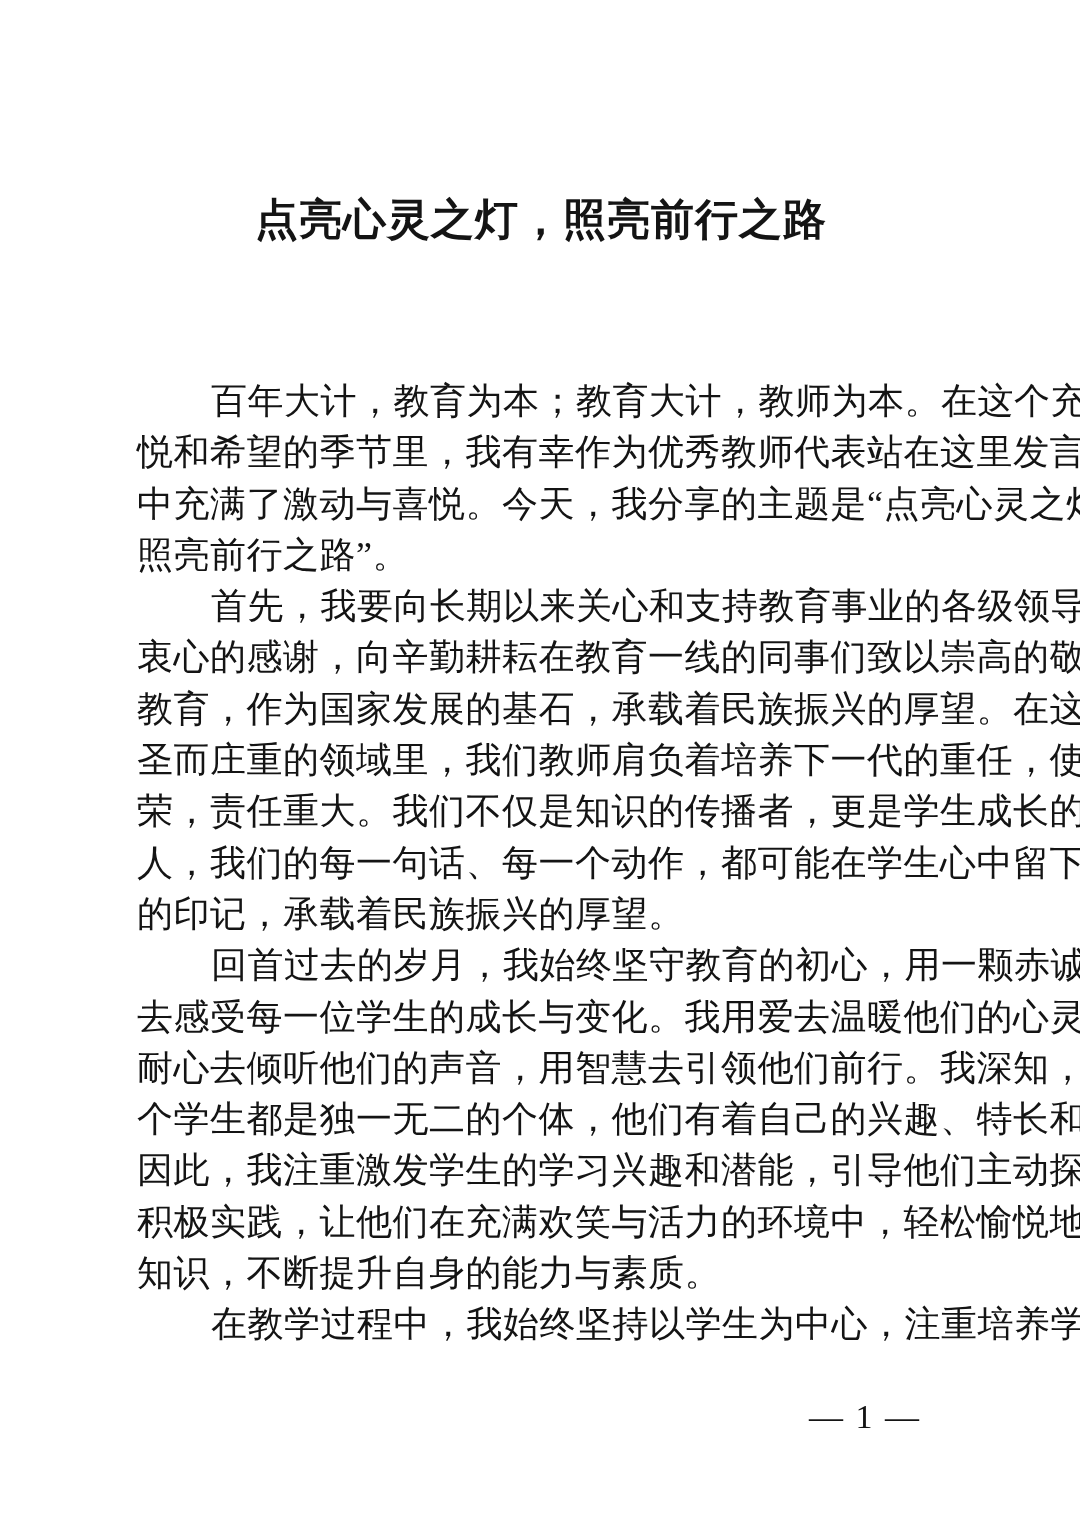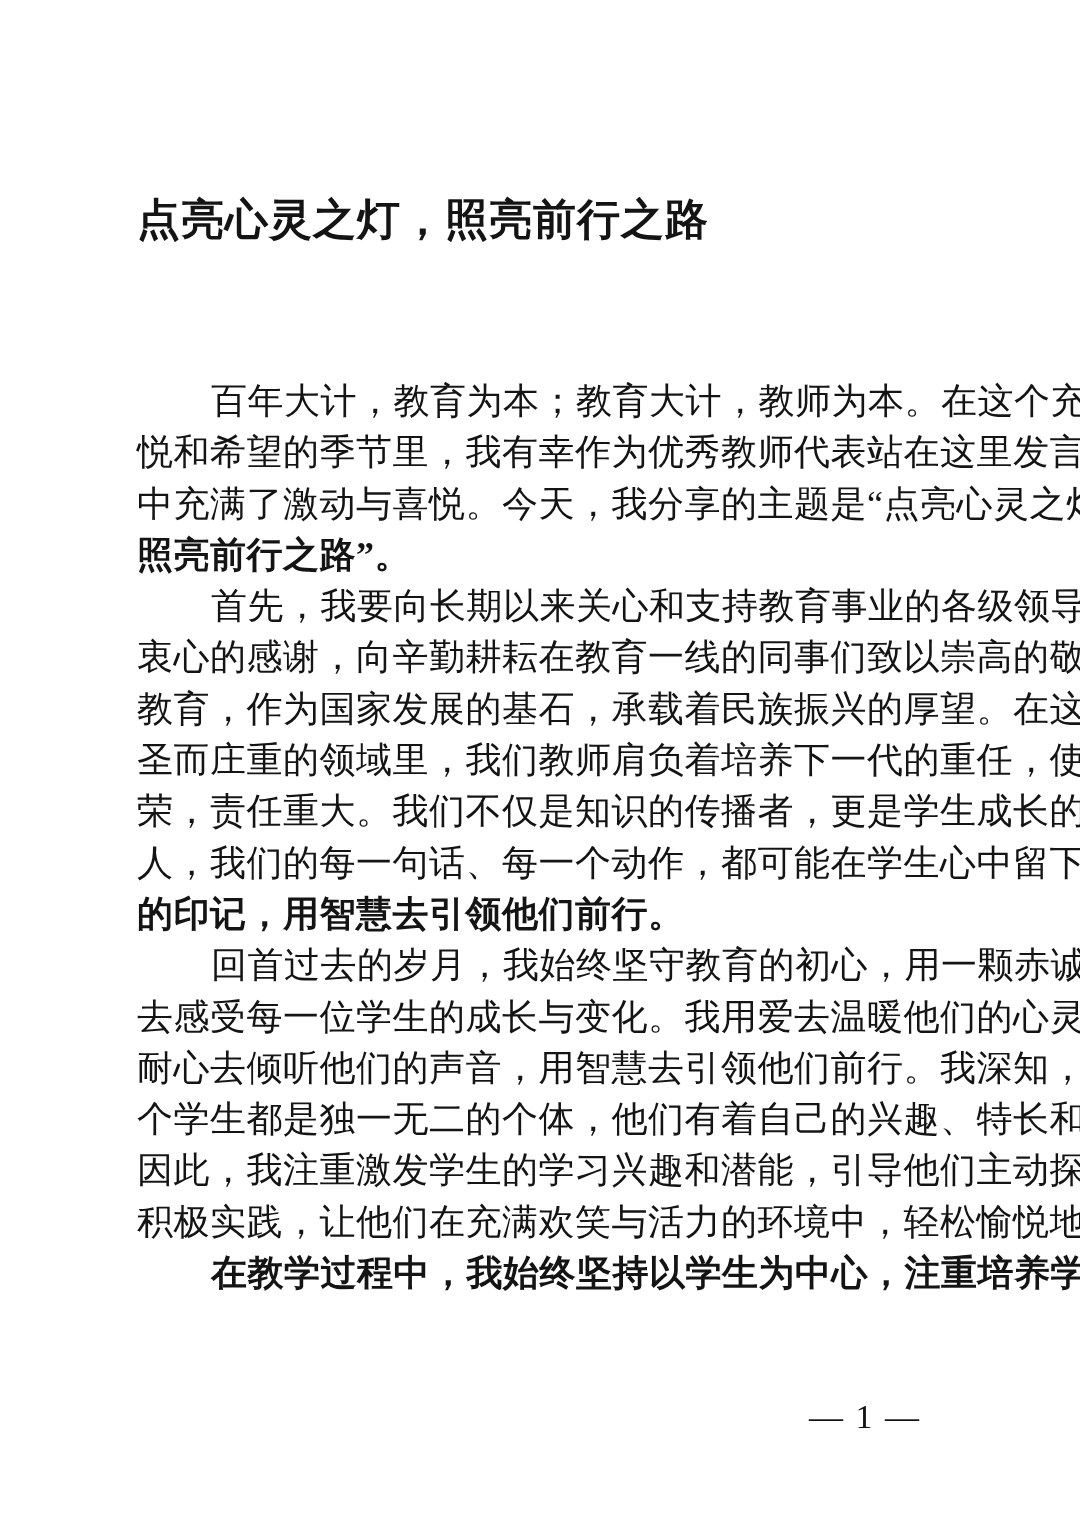--- a/index.html
+++ b/index.html
@@ -14,21 +14,21 @@
     background: #ffffff;
     color: #141414;
     font-family: "Liberation Serif", "DejaVu Serif", serif;
     overflow: hidden;
   }
   .title-block {
     position: absolute;
     top: 188px;
     left: 137px;
     width: 808px;
-    text-align: left;
+    text-align: center;
   }
   .title-line {
     font-size: 43px;
     font-weight: bold;
     line-height: 64px;
     letter-spacing: 1px;
     white-space: nowrap;
   }
   .body-block {
     position: absolute;
@@ -45,21 +45,20 @@
     letter-spacing: 0.5px;
     white-space: nowrap;
     overflow: visible;
   }
   .line.indent {
     padding-left: 74px;
     width: 734px;
   }
   .line.last {
     text-align-last: left;
-    font-weight: bold;
   }
   .footer {
     position: absolute;
     top: 1398px;
     left: 790px;
     width: 150px;
     text-align: center;
     font-size: 34px;
     letter-spacing: 2px;
     white-space: nowrap;
@@ -78,25 +77,26 @@
       <div class="line indent">百年大计，教育为本；教育大计，教师为本。在这个充满喜</div>
       <div class="line">悦和希望的季节里，我有幸作为优秀教师代表站在这里发言，心</div>
       <div class="line">中充满了激动与喜悦。今天，我分享的主题是“点亮心灵之灯，</div>
       <div class="line last">照亮前行之路”。</div>
       <div class="line indent">首先，我要向长期以来关心和支持教育事业的各级领导表示</div>
       <div class="line">衷心的感谢，向辛勤耕耘在教育一线的同事们致以崇高的敬意。</div>
       <div class="line">教育，作为国家发展的基石，承载着民族振兴的厚望。在这个神</div>
       <div class="line">圣而庄重的领域里，我们教师肩负着培养下一代的重任，使命光</div>
       <div class="line">荣，责任重大。我们不仅是知识的传播者，更是学生成长的引路</div>
       <div class="line">人，我们的每一句话、每一个动作，都可能在学生心中留下深刻</div>
-      <div class="line last">的印记，用智慧去引领他们前行。</div>
+      <div class="line last">的印记，承载着民族振兴的厚望。</div>
       <div class="line indent">回首过去的岁月，我始终坚守教育的初心，用一颗赤诚之心</div>
       <div class="line">去感受每一位学生的成长与变化。我用爱去温暖他们的心灵，用</div>
       <div class="line">耐心去倾听他们的声音，用智慧去引领他们前行。我深知，每一</div>
       <div class="line">个学生都是独一无二的个体，他们有着自己的兴趣、特长和梦想。</div>
       <div class="line">因此，我注重激发学生的学习兴趣和潜能，引导他们主动探索、</div>
       <div class="line">积极实践，让他们在充满欢笑与活力的环境中，轻松愉悦地掌握</div>
+      <div class="line last">知识，不断提升自身的能力与素质。</div>
       <div class="line indent last">在教学过程中，我始终坚持以学生为中心，注重培养学生的</div>
     </div>
 
   <div class="footer">— 1 —</div>
 
 </div>
 
 </body></html>

